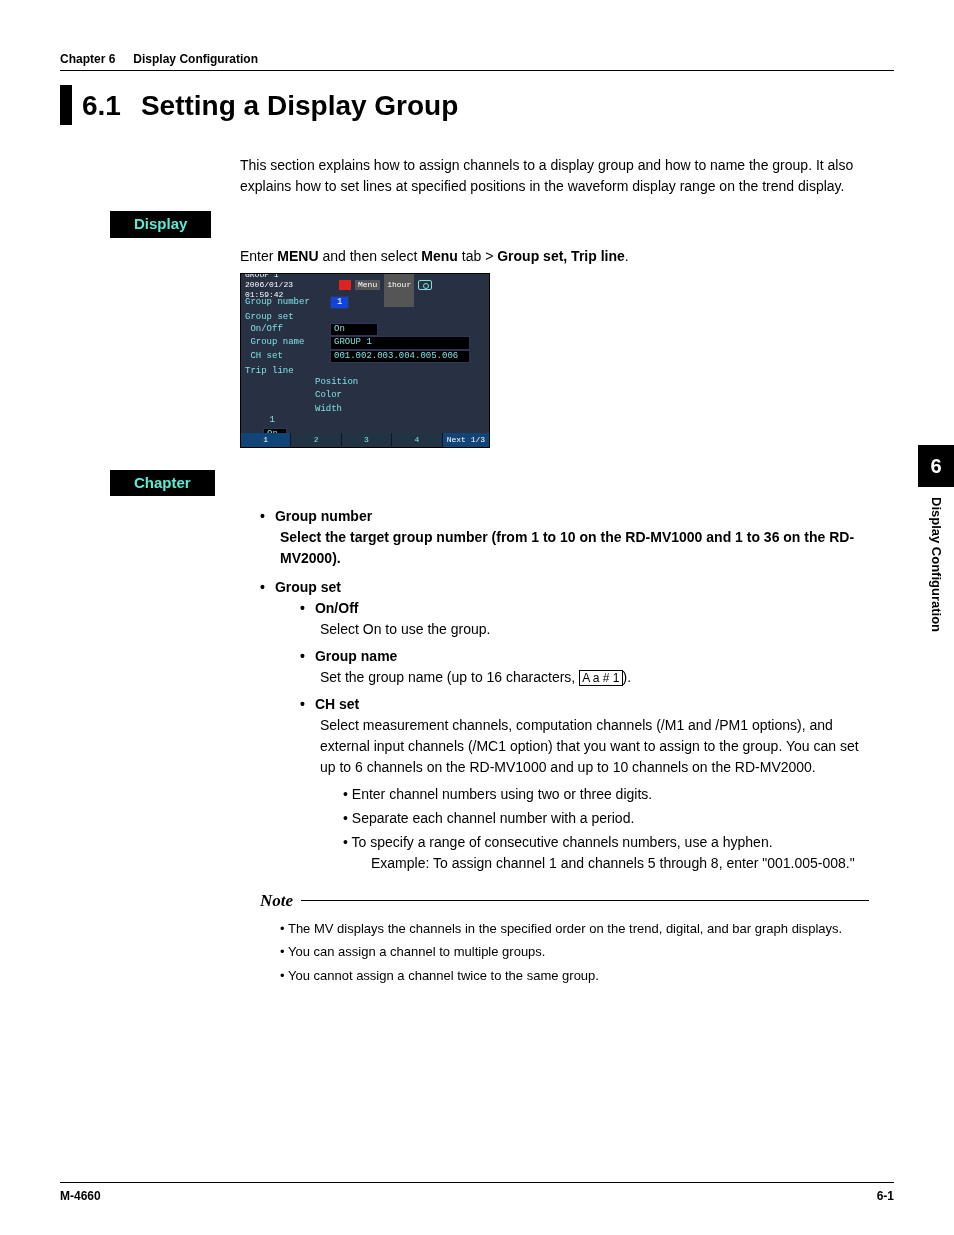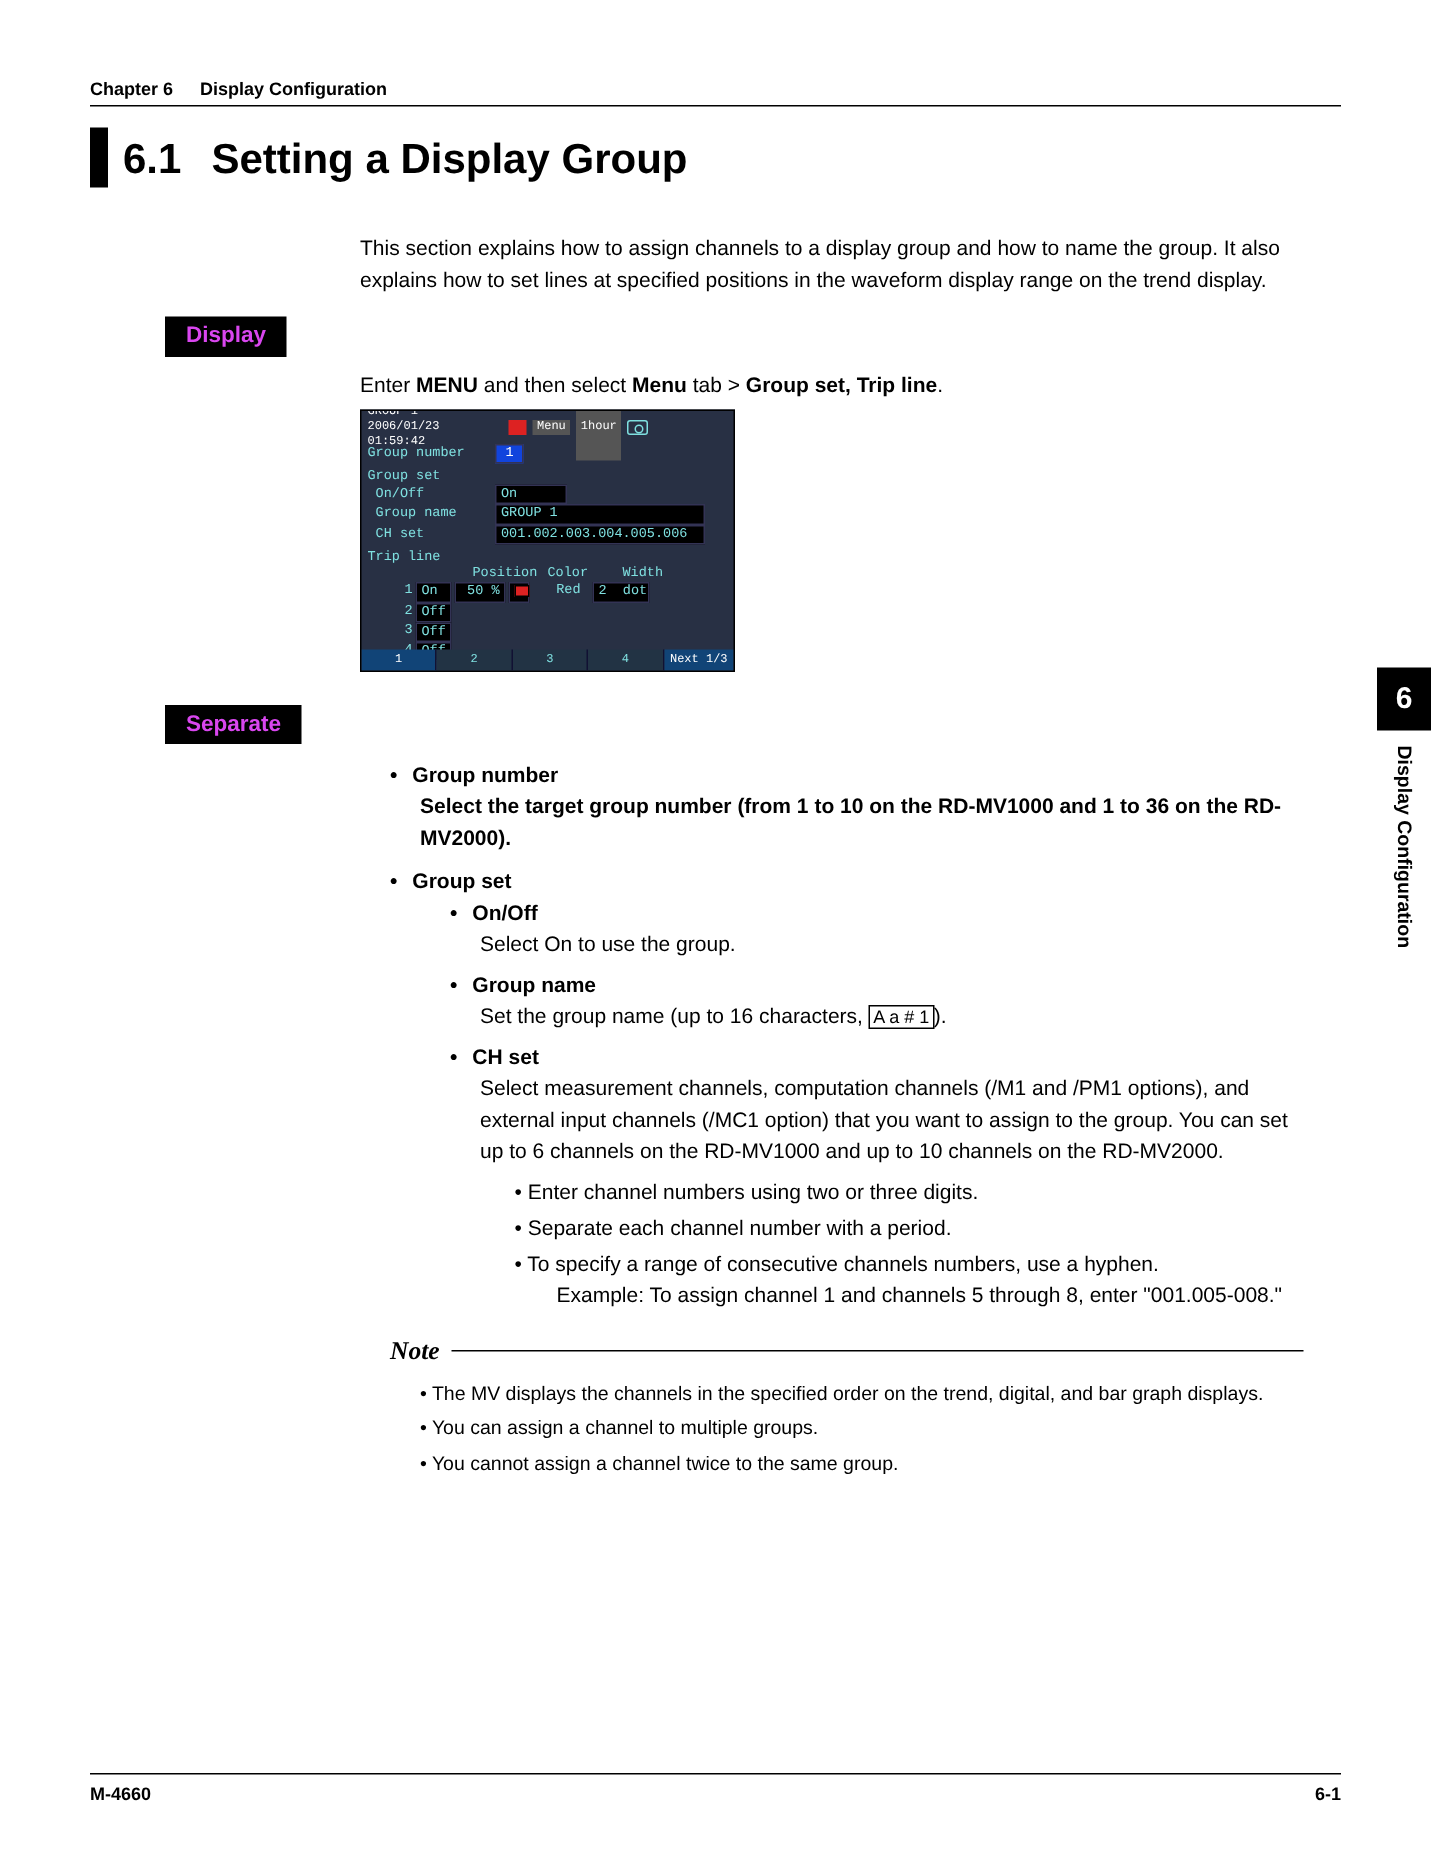--- a/index.html
+++ b/index.html
@@ -23,22 +23,22 @@
     margin-bottom: 14px;
   }
   .header-line .chap { font-weight: bold; }
   .header-line .sub { font-weight: bold; }
   .title-row { display: flex; align-items: flex-start; gap: 10px; margin-bottom: 28px; }
   .title-bar { width: 12px; height: 40px; background: #000; }
   .section-num { font-size: 28px; font-weight: bold; }
   .section-title { font-size: 28px; font-weight: bold; margin-left: 10px; }
   .body-text { margin-left: 180px; margin-right: 25px; margin-bottom: 14px; }
   .black-label {
-    background: #000; color: #d946ef; font-weight: bold;
-    padding: 2px 14px; display: inline-block; font-size: 15px;
+    background: #000; color: #5eead4; font-weight: bold;
+    padding: 2px 24px; display: inline-block; font-size: 15px;
     margin-left: 50px; margin-bottom: 8px;
   }
   .press-line { margin-left: 180px; margin-bottom: 6px; }
   .screenshot {
     margin-left: 180px; width: 250px; height: 175px;
     background: #283044; color: #7fe0e0;
     font-family: "Courier New", monospace; font-size: 9px;
     border: 1px solid #000; padding: 4px; line-height: 1.25;
     position: relative; overflow: hidden;
     margin-bottom: 22px;
@@ -52,21 +52,21 @@
   .ss-cam:after { content:""; position:absolute; width:4px; height:4px; border:1px solid #7fe0e0; border-radius:50%; top:2px; left:4px;}
   .ss-field { display:flex; gap:0; align-items:center; }
   .ss-label { width:85px; white-space:pre; }
   .ss-box { background:#000; color:#7fe0e0; padding:0 3px; border:1px solid #335; }
   .ss-box-hl { background:#14d; color:#fff; padding:0 6px; border:1px solid #335; }
   .ss-bottom { position:absolute; left:0; right:0; bottom:0; height:14px; display:flex; }
   .ss-tab { flex:1; border-right:1px solid #113; text-align:center; font-size:8px; line-height:14px;}
   .ss-tab-active { background:#147; color:#fff; }
   .ss-tab-idle { background:#234; color:#7fe0e0;}
   .ss-next { background:#147; color:#fff; padding:0 4px; font-size:8px; line-height:14px;}
-  .row-tbl { display:flex; gap:2px; margin-left:18px; }
+  .row-tbl { display:flex; gap:2px; margin-left:18px;flex-direction:column; }
   .row-tbl span { white-space:pre; }
   .swatch { display:inline-block; width:10px; height:8px; background:#d22; border:1px solid #000; vertical-align:middle;}
   .bullet-block { margin-left: 200px; margin-right: 25px; }
   .bullet-lead { display:flex; gap:10px; font-weight:bold; margin-top:2px; }
   .bullet-lead .dot { font-weight:bold; }
   .sub-text { margin-left: 20px; margin-bottom:8px;font-weight:bold; }
   .sub-bullet { margin-left: 40px; }
   .sub-bullet .row { display:flex; gap:10px; }
   .sub-bullet .row .dot { font-weight:bold; }
   .sub-bullet .plain { margin-left:20px; margin-bottom:6px;}
@@ -178,21 +178,21 @@
     </div>
   <div class="ss-bottom">
     <span class="ss-tab ss-tab-active">1</span>
     <span class="ss-tab ss-tab-idle">2</span>
     <span class="ss-tab ss-tab-idle">3</span>
     <span class="ss-tab ss-tab-idle">4</span>
     <span class="ss-next">Next 1/3</span>
   </div>
 </div>
 
-<div class="black-label">Separate</div>
+<div class="black-label">Chapter</div>
 
 <div class="bullet-block">
   <div class="bullet-lead">
       <span class="dot">•</span>
       <span>Group number</span>
     </div>
   <div class="sub-text">Select the target group number (from 1 to 10 on the RD-MV1000 and 1 to 36 on the RD-MV2000).</div>
 
   <div class="bullet-lead">
       <span class="dot">•</span>

